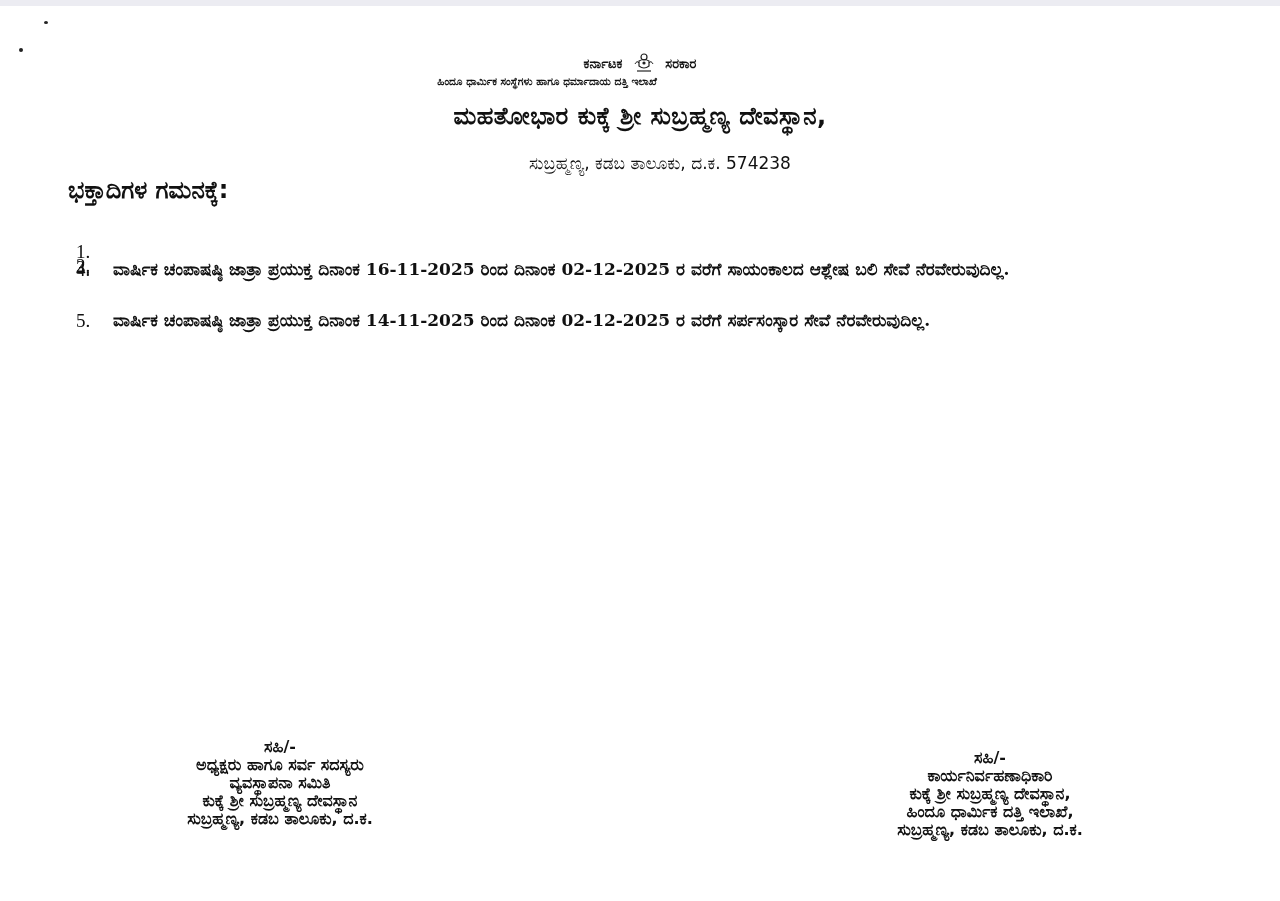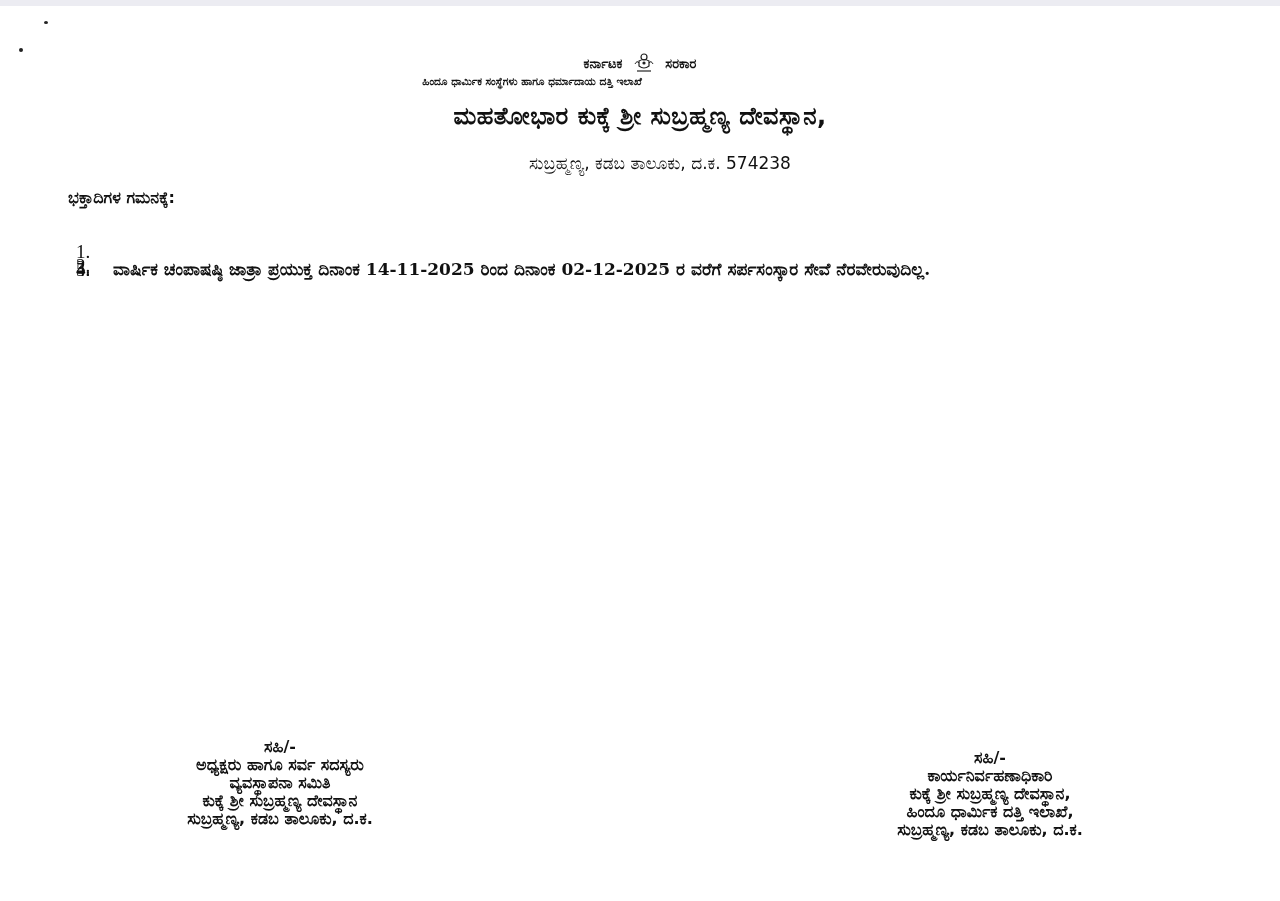--- a/index.html
+++ b/index.html
@@ -57,21 +57,21 @@
     vertical-align: -6px;
   }
   .dept-line {
     position: absolute;
     top: 23px;
     left: 0;
     width: 1064px;
     text-align: center;
     font-size: 10.5px;
     font-weight: bold;
-    padding-left: 0;
+    padding-left: 15px;
   }
   .temple-name {
     position: absolute;
     left: 0;
     top: 102px;
     width: 1280px;
     text-align: center;
     font-size: 24px;
     font-weight: bold;
     letter-spacing: 0.5px;
@@ -81,22 +81,22 @@
     left: 0;
     top: 153px;
     width: 1280px;
     text-align: center;
     font-size: 17px;
     padding-left: 20px;
   }
   .attention {
     position: absolute;
     left: 68px;
-    top: 188px;
-    font-size: 16px;
+    top: 176px;
+    font-size: 24px;
     font-weight: bold;
   }
   .notice-list {
     position: absolute;
     left: 70px;
     top: 235px;
     width: 1155px;
     margin: 0;
     padding: 0;
     list-style: none;
@@ -176,20 +176,21 @@
     <span class="num">1.</span>
   </li>
   <li class="notice-item i2">
     <span class="num">2.</span>
   </li>
   <li class="notice-item i3">
     <span class="num">3.</span>
   </li>
   <li class="notice-item i4">
     <span class="num">4.</span>
+    <span>ವಾರ್ಷಿಕ ಚಂಪಾಷಷ್ಠಿ ಜಾತ್ರಾ ಪ್ರಯುಕ್ತ ದಿನಾಂಕ 16-11-2025 ರಿಂದ ದಿನಾಂಕ 02-12-2025 ರ ವರೆಗೆ ಸಾಯಂಕಾಲದ ಆಶ್ಲೇಷ ಬಲಿ ಸೇವೆ ನೆರವೇರುವುದಿಲ್ಲ.</span>
   </li>
   <li class="notice-item i5">
     <span class="num">5.</span>
     <span>ವಾರ್ಷಿಕ ಚಂಪಾಷಷ್ಠಿ ಜಾತ್ರಾ ಪ್ರಯುಕ್ತ ದಿನಾಂಕ 14-11-2025 ರಿಂದ ದಿನಾಂಕ 02-12-2025 ರ ವರೆಗೆ ಸರ್ಪಸಂಸ್ಕಾರ ಸೇವೆ ನೆರವೇರುವುದಿಲ್ಲ.</span>
   </li>
 </ol>
 
 <div class="signature sig-left">
   <div>ಸಹಿ/-</div>
   <div>ಅಧ್ಯಕ್ಷರು ಹಾಗೂ ಸರ್ವ ಸದಸ್ಯರು</div>

